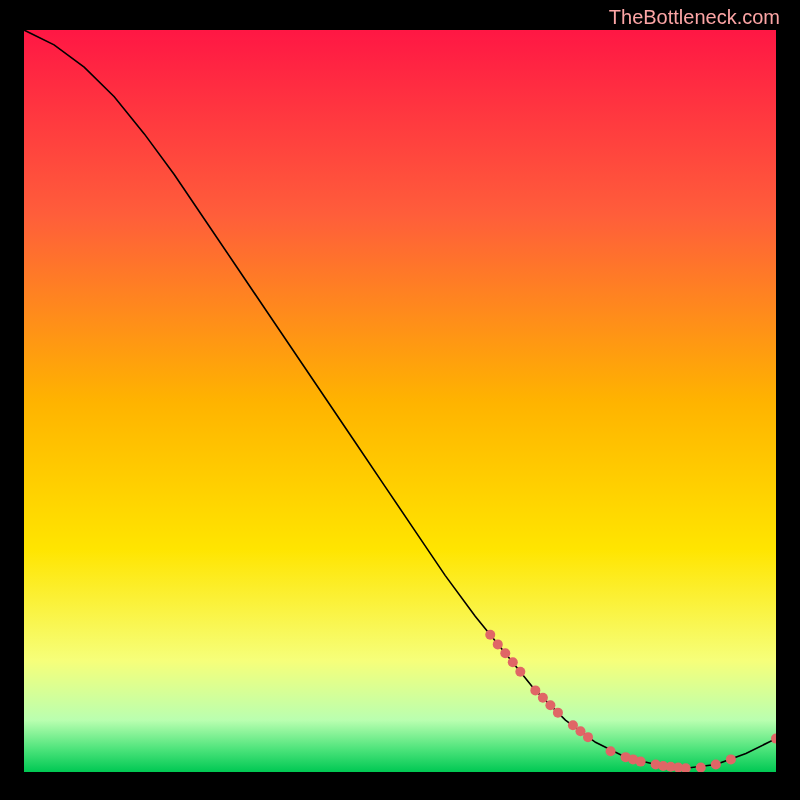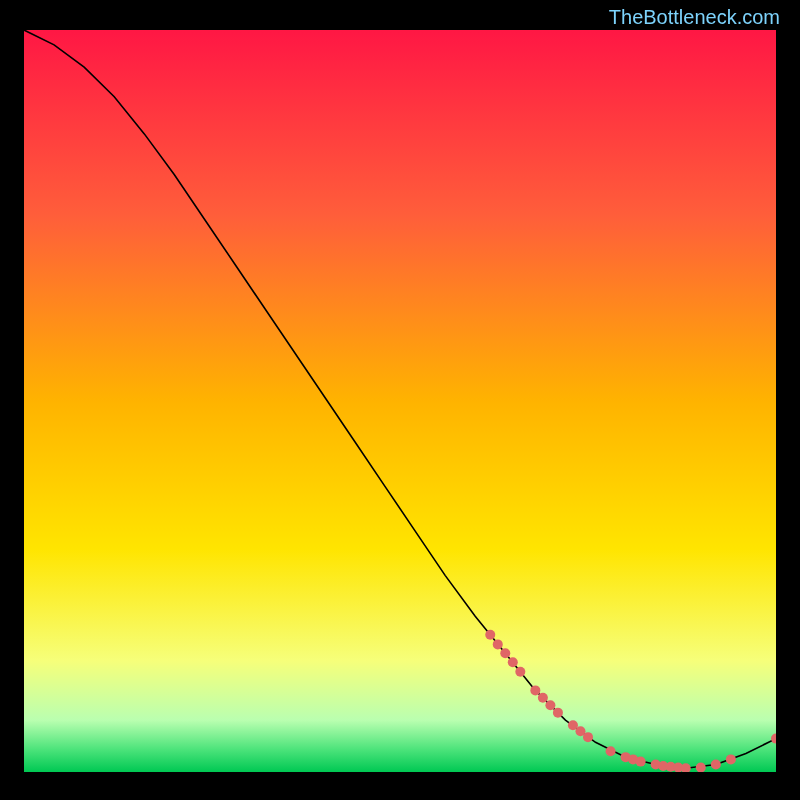--- a/index.html
+++ b/index.html
@@ -14,21 +14,21 @@
   .container {
     width: 800px;
     height: 800px;
     position: relative;
   }
   .watermark {
     position: absolute;
     top: 6px;
     right: 20px;
     font-size: 20px;
-    color: #7dd3fc;
+    color: #fca5a5;
     font-weight: 500;
     z-index: 10;
   }
   .plot-area {
     position: absolute;
     left: 24px;
     top: 30px;
     width: 752px;
     height: 742px;
   }

